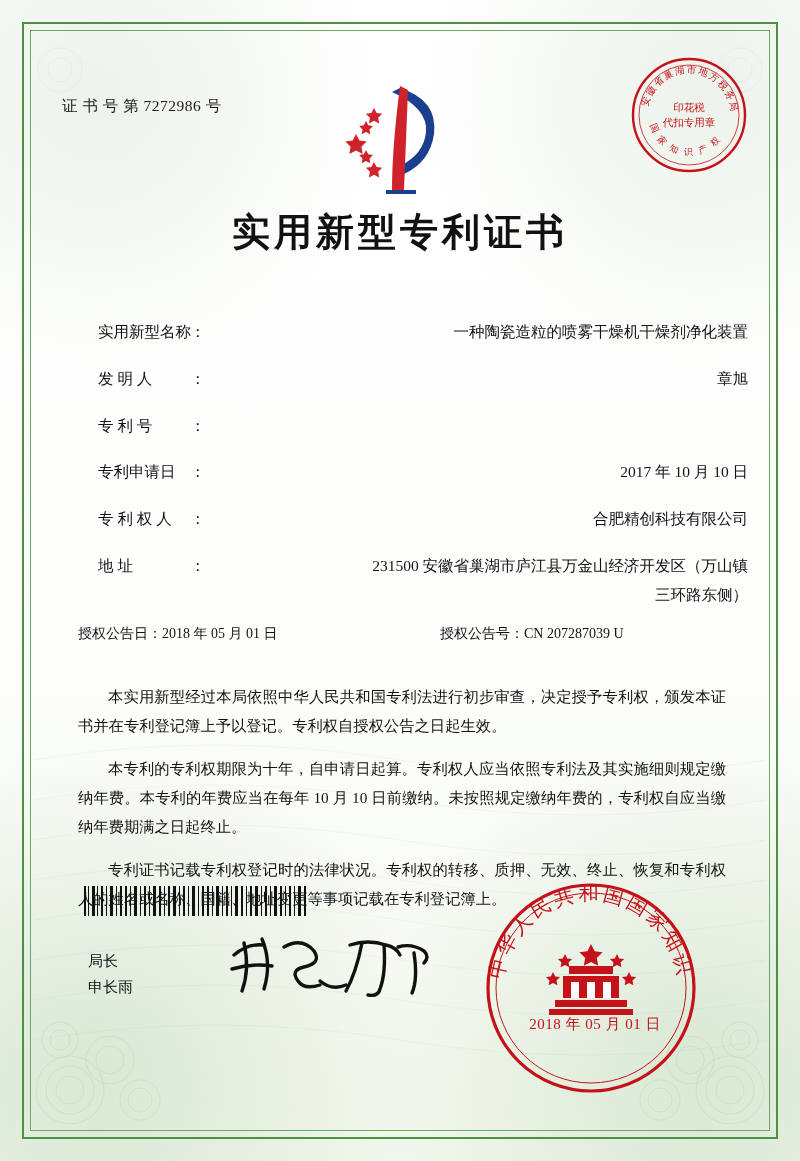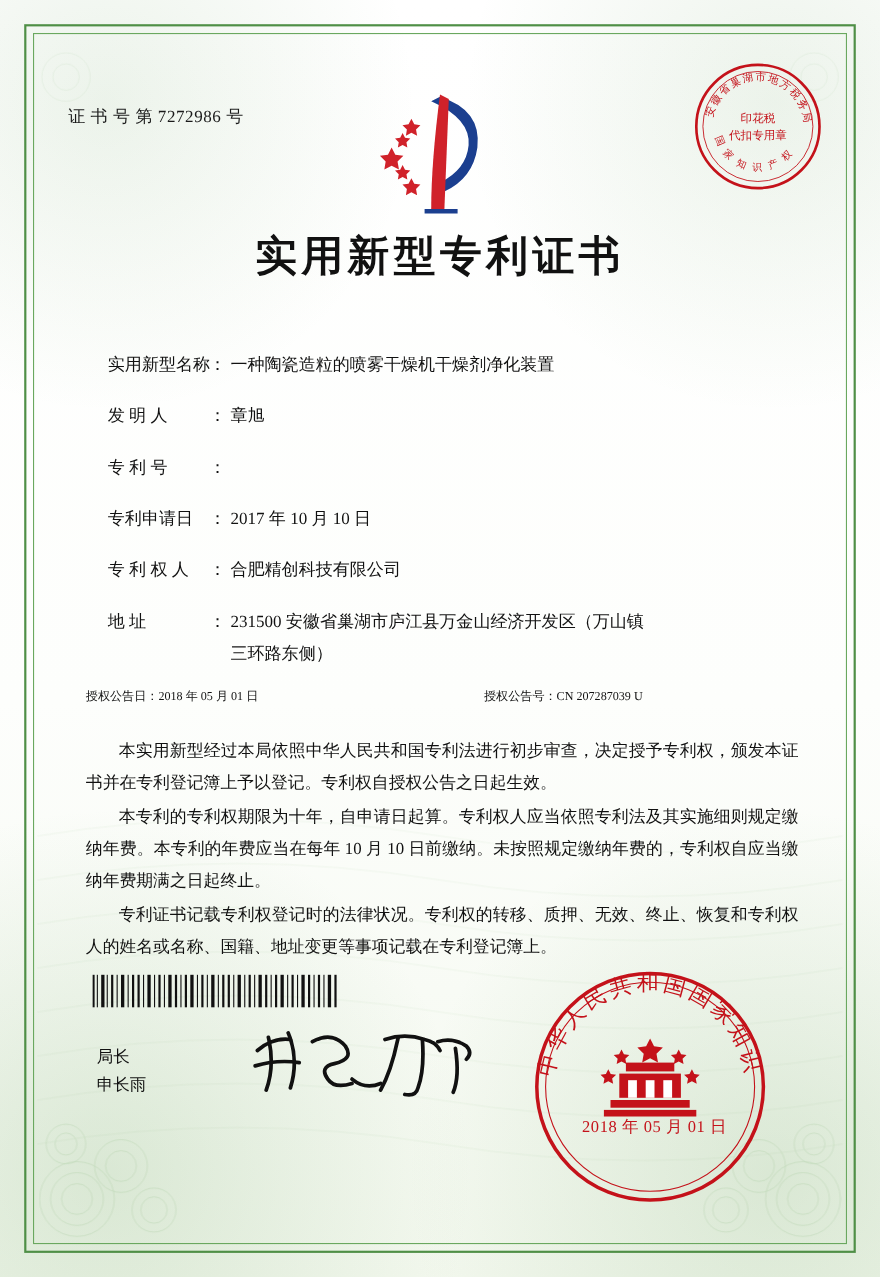--- a/index.html
+++ b/index.html
@@ -116,50 +116,51 @@
   .f-label.tight {
     display: block;
     letter-spacing: 0px;
   }
   .f-colon {
     flex: 0 0 auto;
     padding: 0 4px 0 0;
   }
   .f-value {
     flex: 1 1 auto;
+    text-align: right;
   }
   .f-value .line2 {
     display: block;
     margin-top: 6px;
   }
 
   .grant-row {
     position: absolute;
     left: 78px;
     top: 625px;
     width: 650px;
-    font-size: 11px;
+    font-size: 14px;
     color: #111;
     display: flex;
   }
   .grant-left { width: 330px; white-space: nowrap; }
   .grant-right { white-space: nowrap; margin-left: 32px; }
 
   .paragraphs {
     position: absolute;
     left: 78px;
     top: 668px;
     width: 648px;
     font-size: 15.3px;
     line-height: 29px;
     color: #111;
     text-align: justify;
   }
   .paragraphs p {
-    margin: 0 0 2px 0;
+    margin: 14px 0 2px 0;
     text-indent: 30px;
   }
 
   .barcode {
     position: absolute;
     left: 84px;
     top: 886px;
     width: 225px;
     height: 30px;
   }

